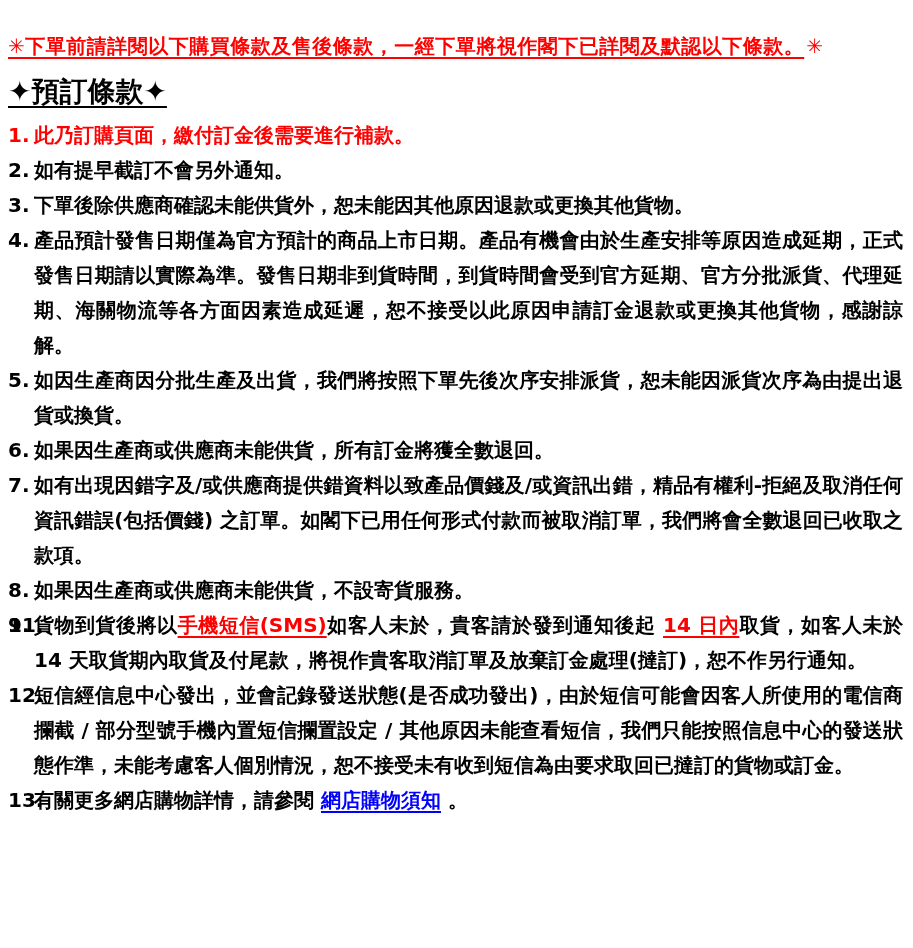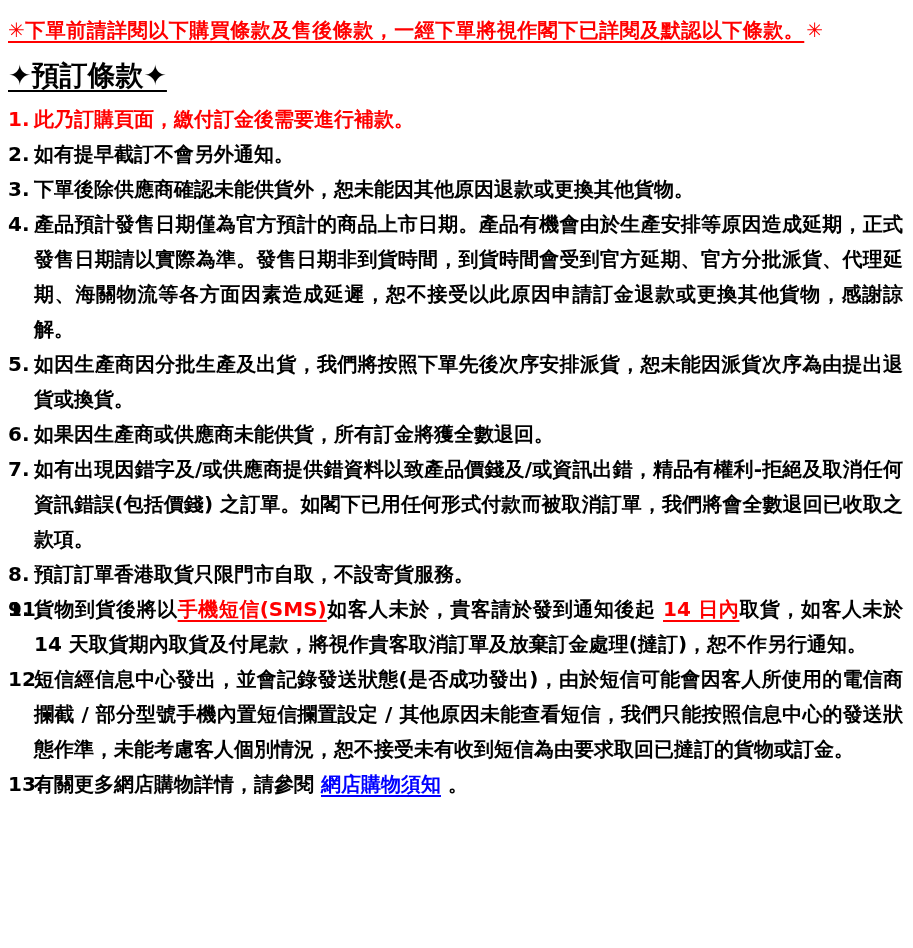--- a/index.html
+++ b/index.html
@@ -9,21 +9,21 @@
   }
   body {
     width: 913px;
     min-height: 948px;
     overflow: hidden;
     font-family: "DejaVu Sans", sans-serif;
     font-weight: 700;
     color: var(--text-black, #000000);
   }
   .page {
-    padding: 16px 10px 0 8px;
+    padding: 32px 10px 0 8px;
     box-sizing: border-box;
     width: 913px;
   }
   .notice {
     margin: 0 0 0 0;
     font-size: 20px;
     line-height: 28px;
     color: var(--alert-red, #ff0000);
     letter-spacing: 0.5px;
     white-space: nowrap;
@@ -97,19 +97,19 @@
   </h2>
 
   <ol class="terms" id="terms-list">
       <li><span class="num seg-red">1.</span><span class="seg-red">此乃訂購頁面，繳付訂金後需要進行補款。</span></li>
       <li><span class="num">2.</span><span class="seg-plain">如有提早截訂不會另外通知。</span></li>
       <li><span class="num">3.</span><span class="seg-plain">下單後除供應商確認未能供貨外，恕未能因其他原因退款或更換其他貨物。</span></li>
       <li><span class="num">4.</span><span class="seg-plain">產品預計發售日期僅為官方預計的商品上市日期。產品有機會由於生產安排等原因造成延期，正式發售日期請以實際為準。發售日期非到貨時間，到貨時間會受到官方延期、官方分批派貨、代理延期、海關物流等各方面因素造成延遲，恕不接受以此原因申請訂金退款或更換其他貨物，感謝諒解。</span></li>
       <li><span class="num">5.</span><span class="seg-plain">如因生產商因分批生產及出貨，我們將按照下單先後次序安排派貨，恕未能因派貨次序為由提出退貨或換貨。</span></li>
       <li><span class="num">6.</span><span class="seg-plain">如果因生產商或供應商未能供貨，所有訂金將獲全數退回。</span></li>
       <li><span class="num">7.</span><span class="seg-plain">如有出現因錯字及/或供應商提供錯資料以致產品價錢及/或資訊出錯，精品有權利-拒絕及取消任何資訊錯誤(包括價錢) 之訂單。如閣下已用任何形式付款而被取消訂單，我們將會全數退回已收取之款項。</span></li>
-      <li><span class="num">8.</span><span class="seg-plain">預訂訂單香港取貨只限門市自取，不設寄貨服務。</span></li>
+      <li><span class="num">8.</span><span class="seg-plain">如果因生產商或供應商未能供貨，不設寄貨服務。</span></li>
       <li><span class="num">9.</span></li>
       <li><span class="num">11.</span><span class="seg-plain">貨物到貨後將以</span><span class="seg-red-underline">手機短信(SMS)</span><span class="seg-plain">如客人未於，貴客請於發到通知後起 </span><span class="seg-red-underline">14 日內</span><span class="seg-plain">取貨，如客人未於 14 天取貨期內取貨及付尾款，將視作貴客取消訂單及放棄訂金處理(撻訂)，恕不作另行通知。</span></li>
       <li><span class="num">12.</span><span class="seg-plain">短信經信息中心發出，並會記錄發送狀態(是否成功發出)，由於短信可能會因客人所使用的電信商攔截 / 部分型號手機內置短信攔置設定 / 其他原因未能查看短信，我們只能按照信息中心的發送狀態作準，未能考慮客人個別情況，恕不接受未有收到短信為由要求取回已撻訂的貨物或訂金。</span></li>
       <li><span class="num">13.</span><span class="seg-plain">有關更多網店購物詳情，請參閱 </span><span class="seg-link">網店購物須知</span><span class="seg-plain"> 。</span></li>
     </ol>
 </div>
 
 </body></html>

